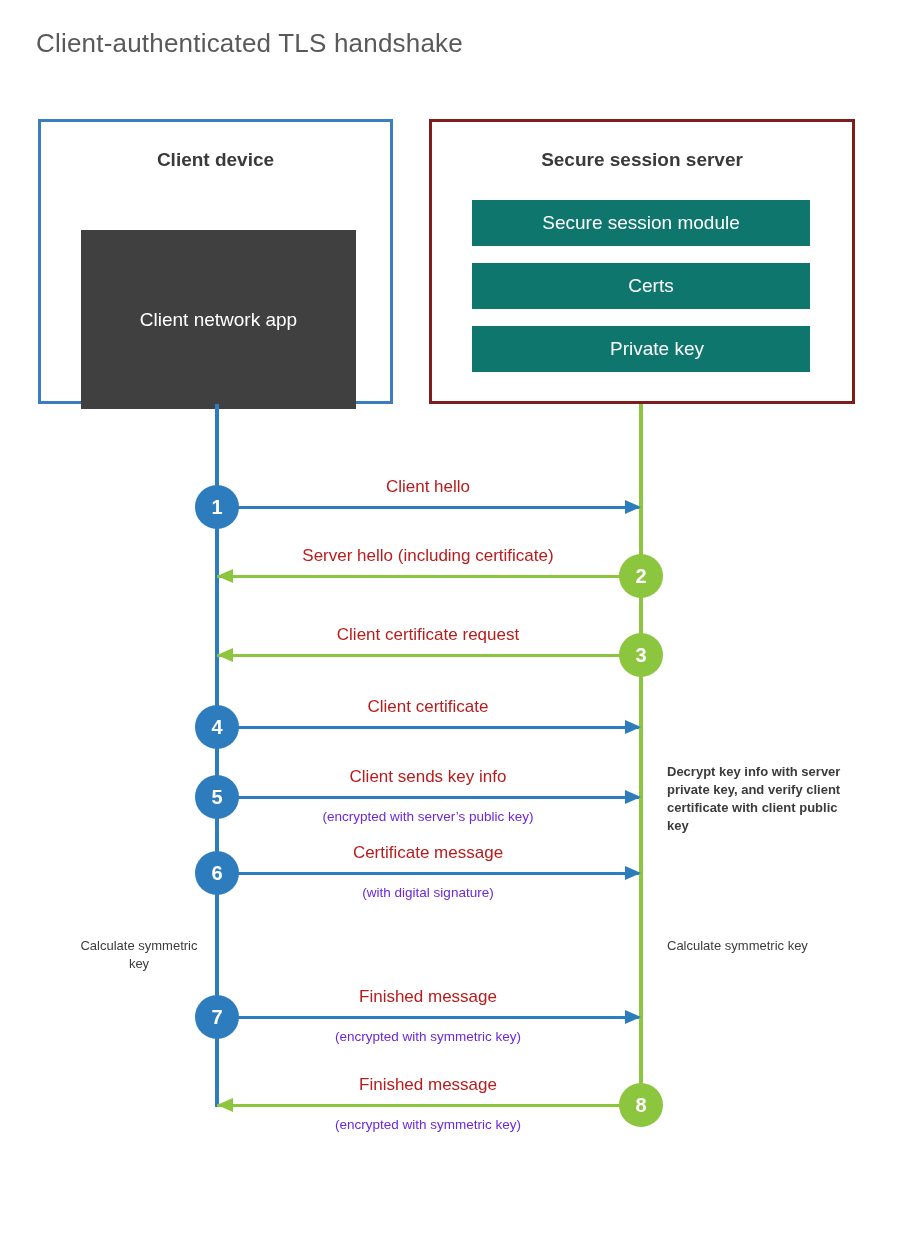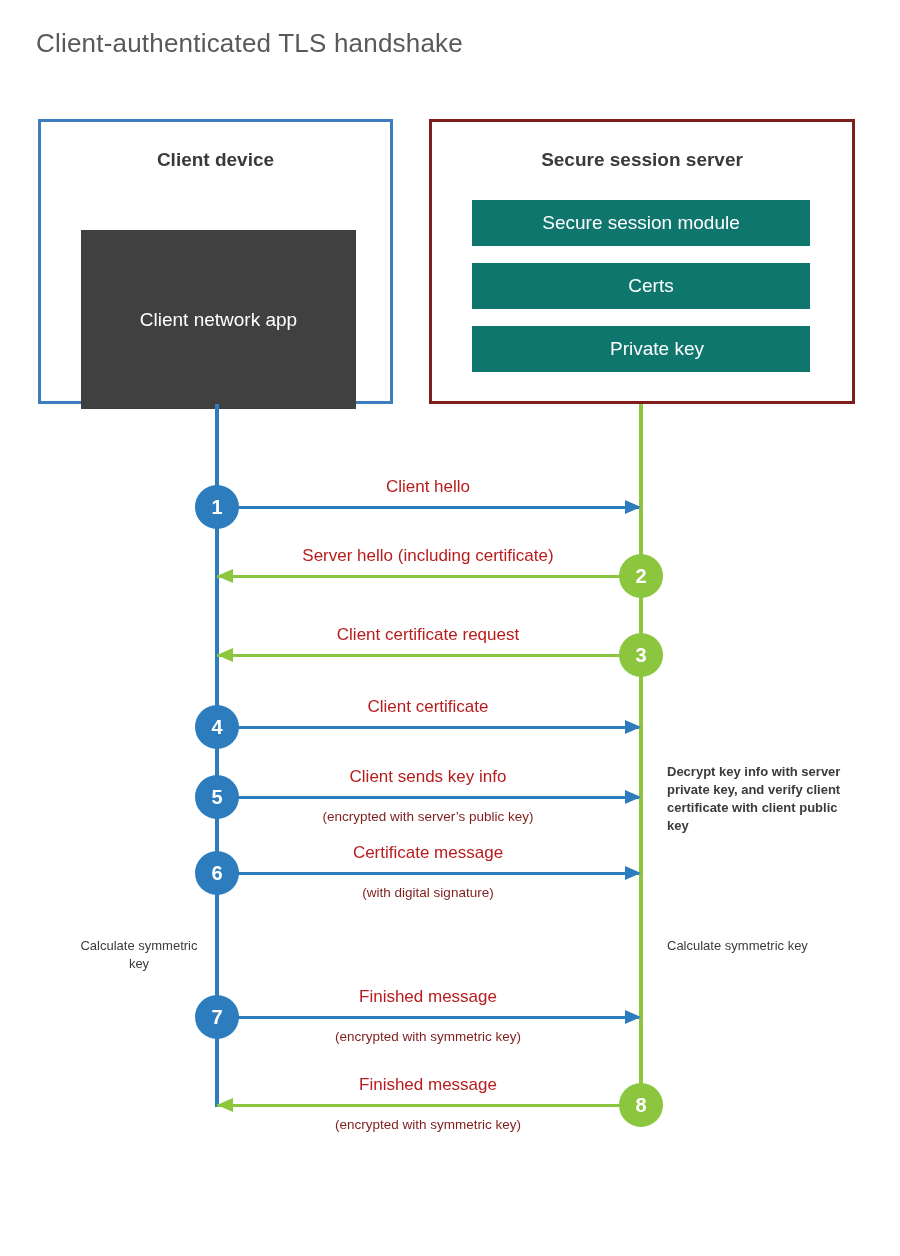--- a/index.html
+++ b/index.html
@@ -175,21 +175,21 @@
     color: #b91c1c;
     top: -30px;
     white-space: nowrap;
   }
   .msg-sublabel {
     position: absolute;
     left: 217px;
     width: 422px;
     text-align: center;
     font-size: 13.5px;
-    color: #7f1d1d;
+    color: #6d28d9;
     top: 12px;
     white-space: nowrap;
   }
 
   
   .side-note {
     position: absolute;
     font-size: 13px;
     line-height: 1.38;
     color: #3b3b3b;

